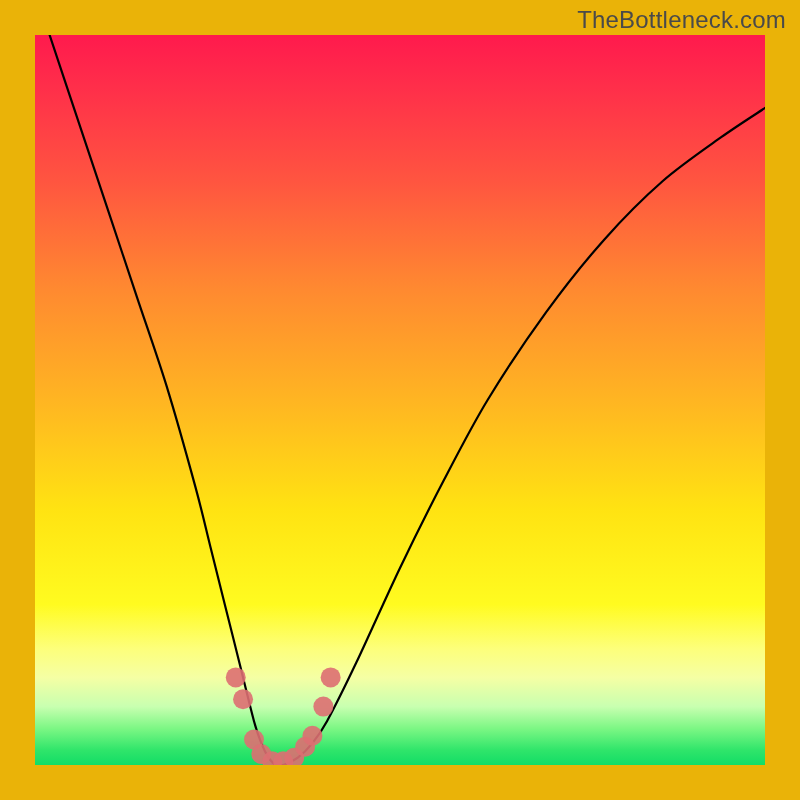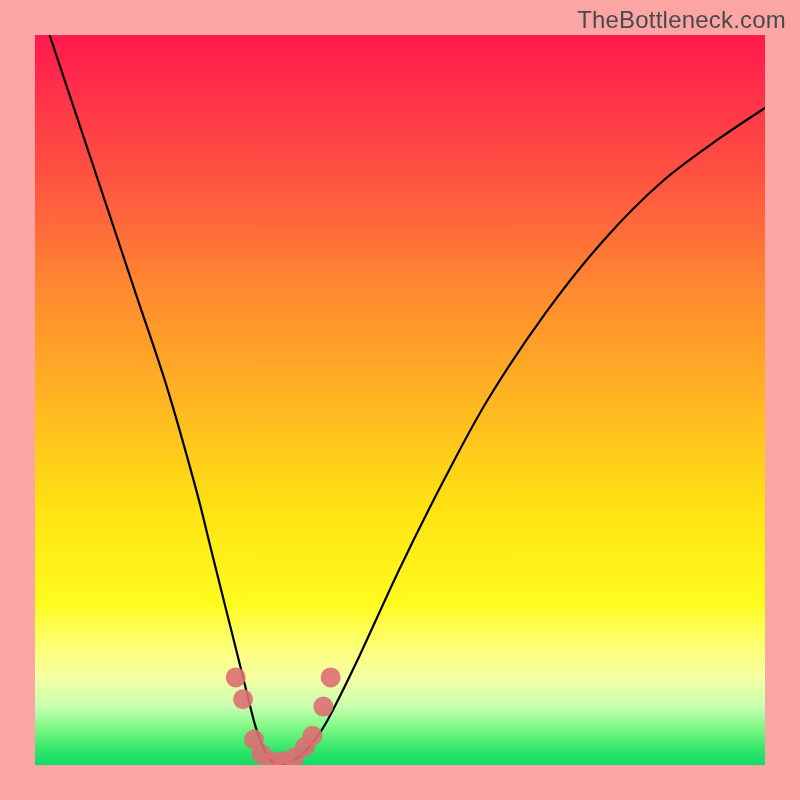--- a/index.html
+++ b/index.html
@@ -10,21 +10,21 @@
     background: #000;
     overflow: hidden;
     font-family: Arial, Helvetica, sans-serif;
   }
   .frame {
     position: absolute;
     left: 0;
     top: 0;
     width: 800px;
     height: 800px;
-    background: #fca5a5;
+    background: #eab308;
   }
   .plot {
     position: absolute;
     left: 35px;
     top: 35px;
     width: 730px;
     height: 730px;
     background: linear-gradient(to bottom,
       #ff1a4d 0%,
       #ff2e4a 7%,

